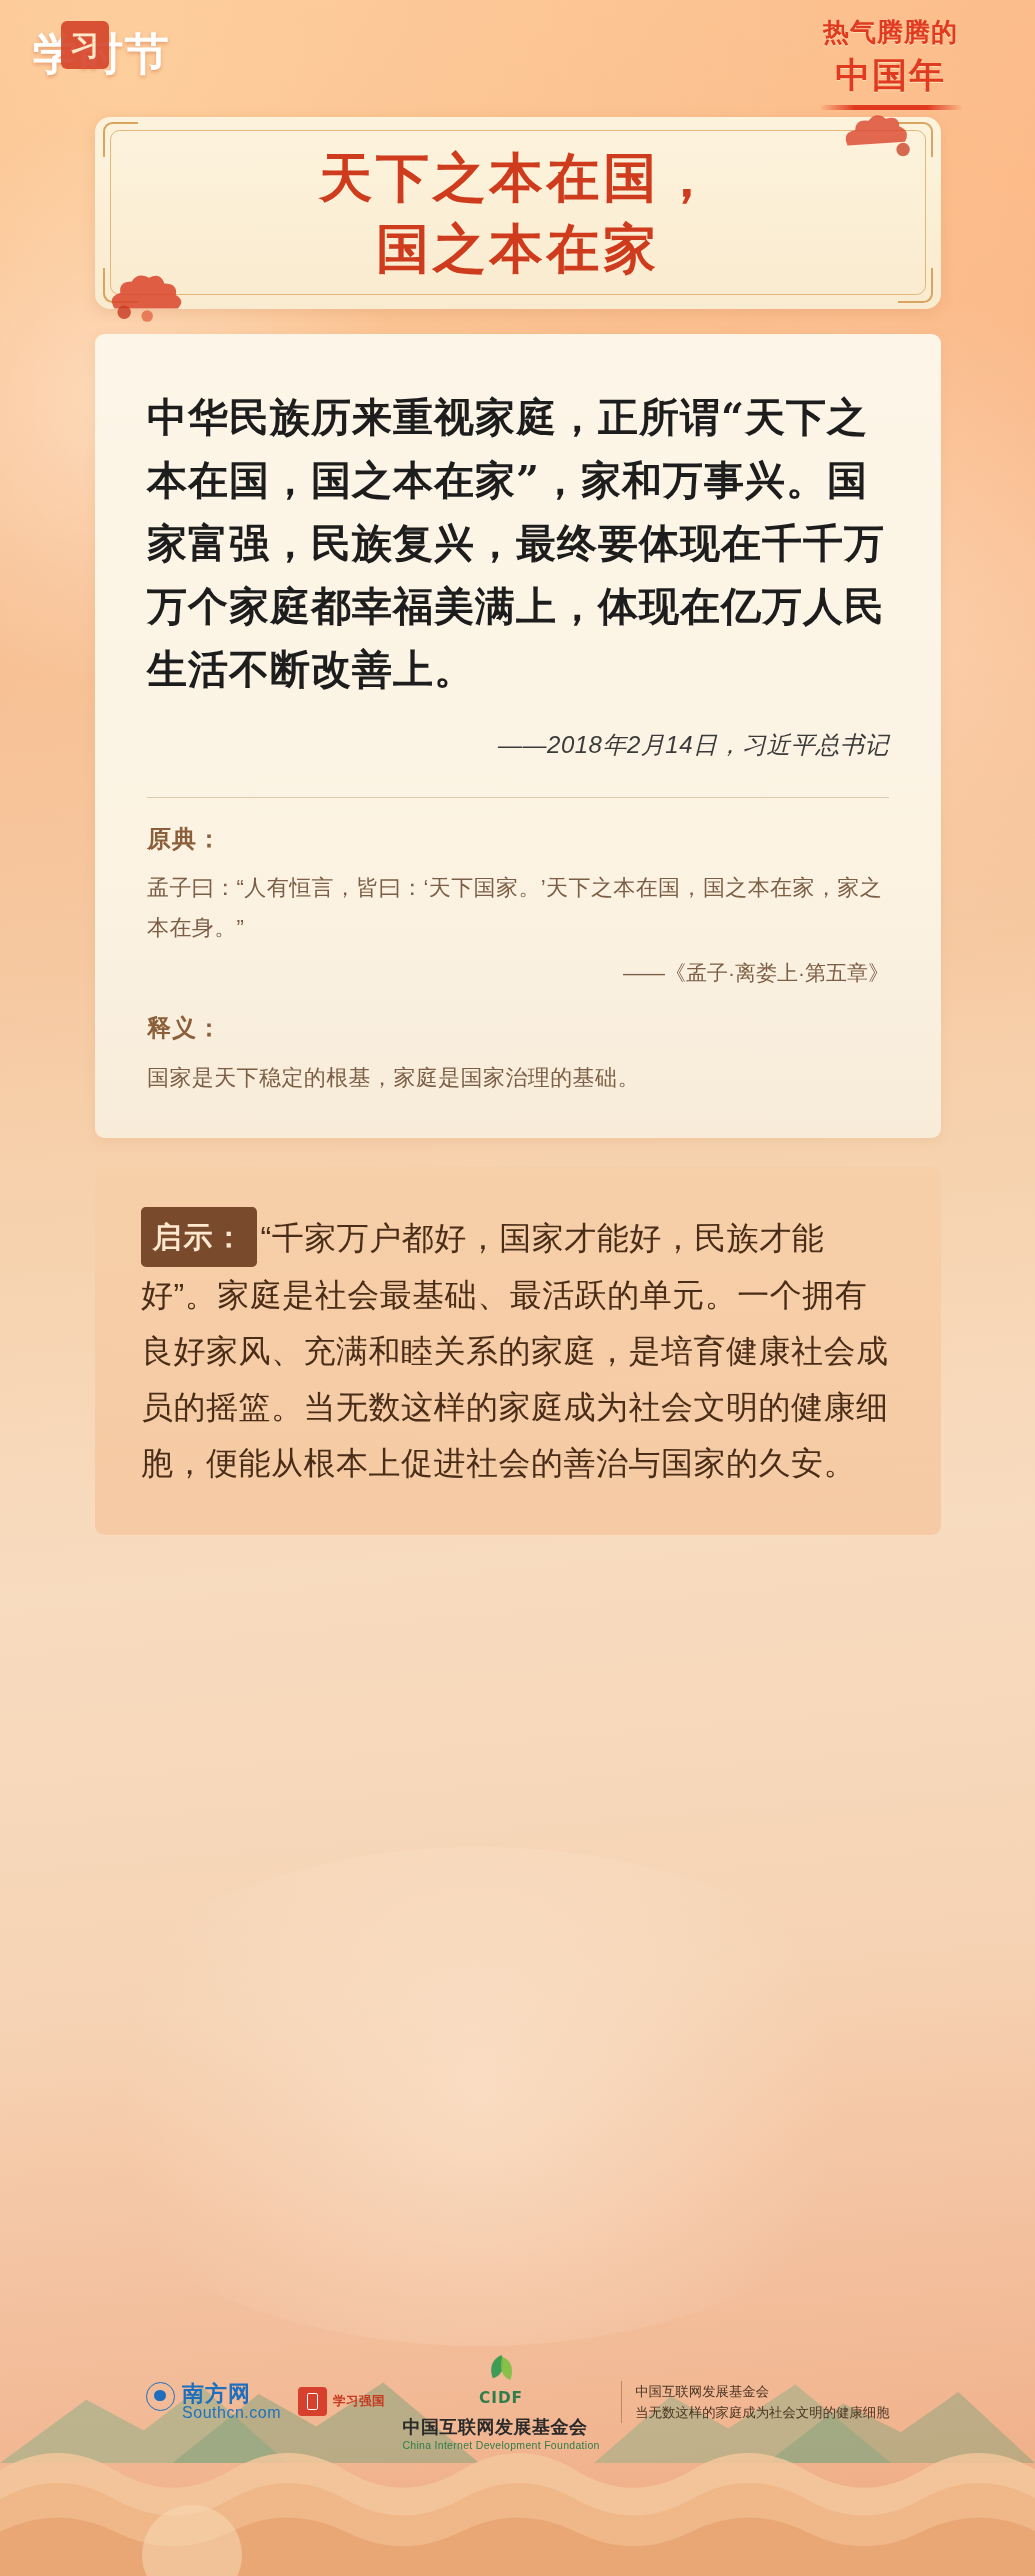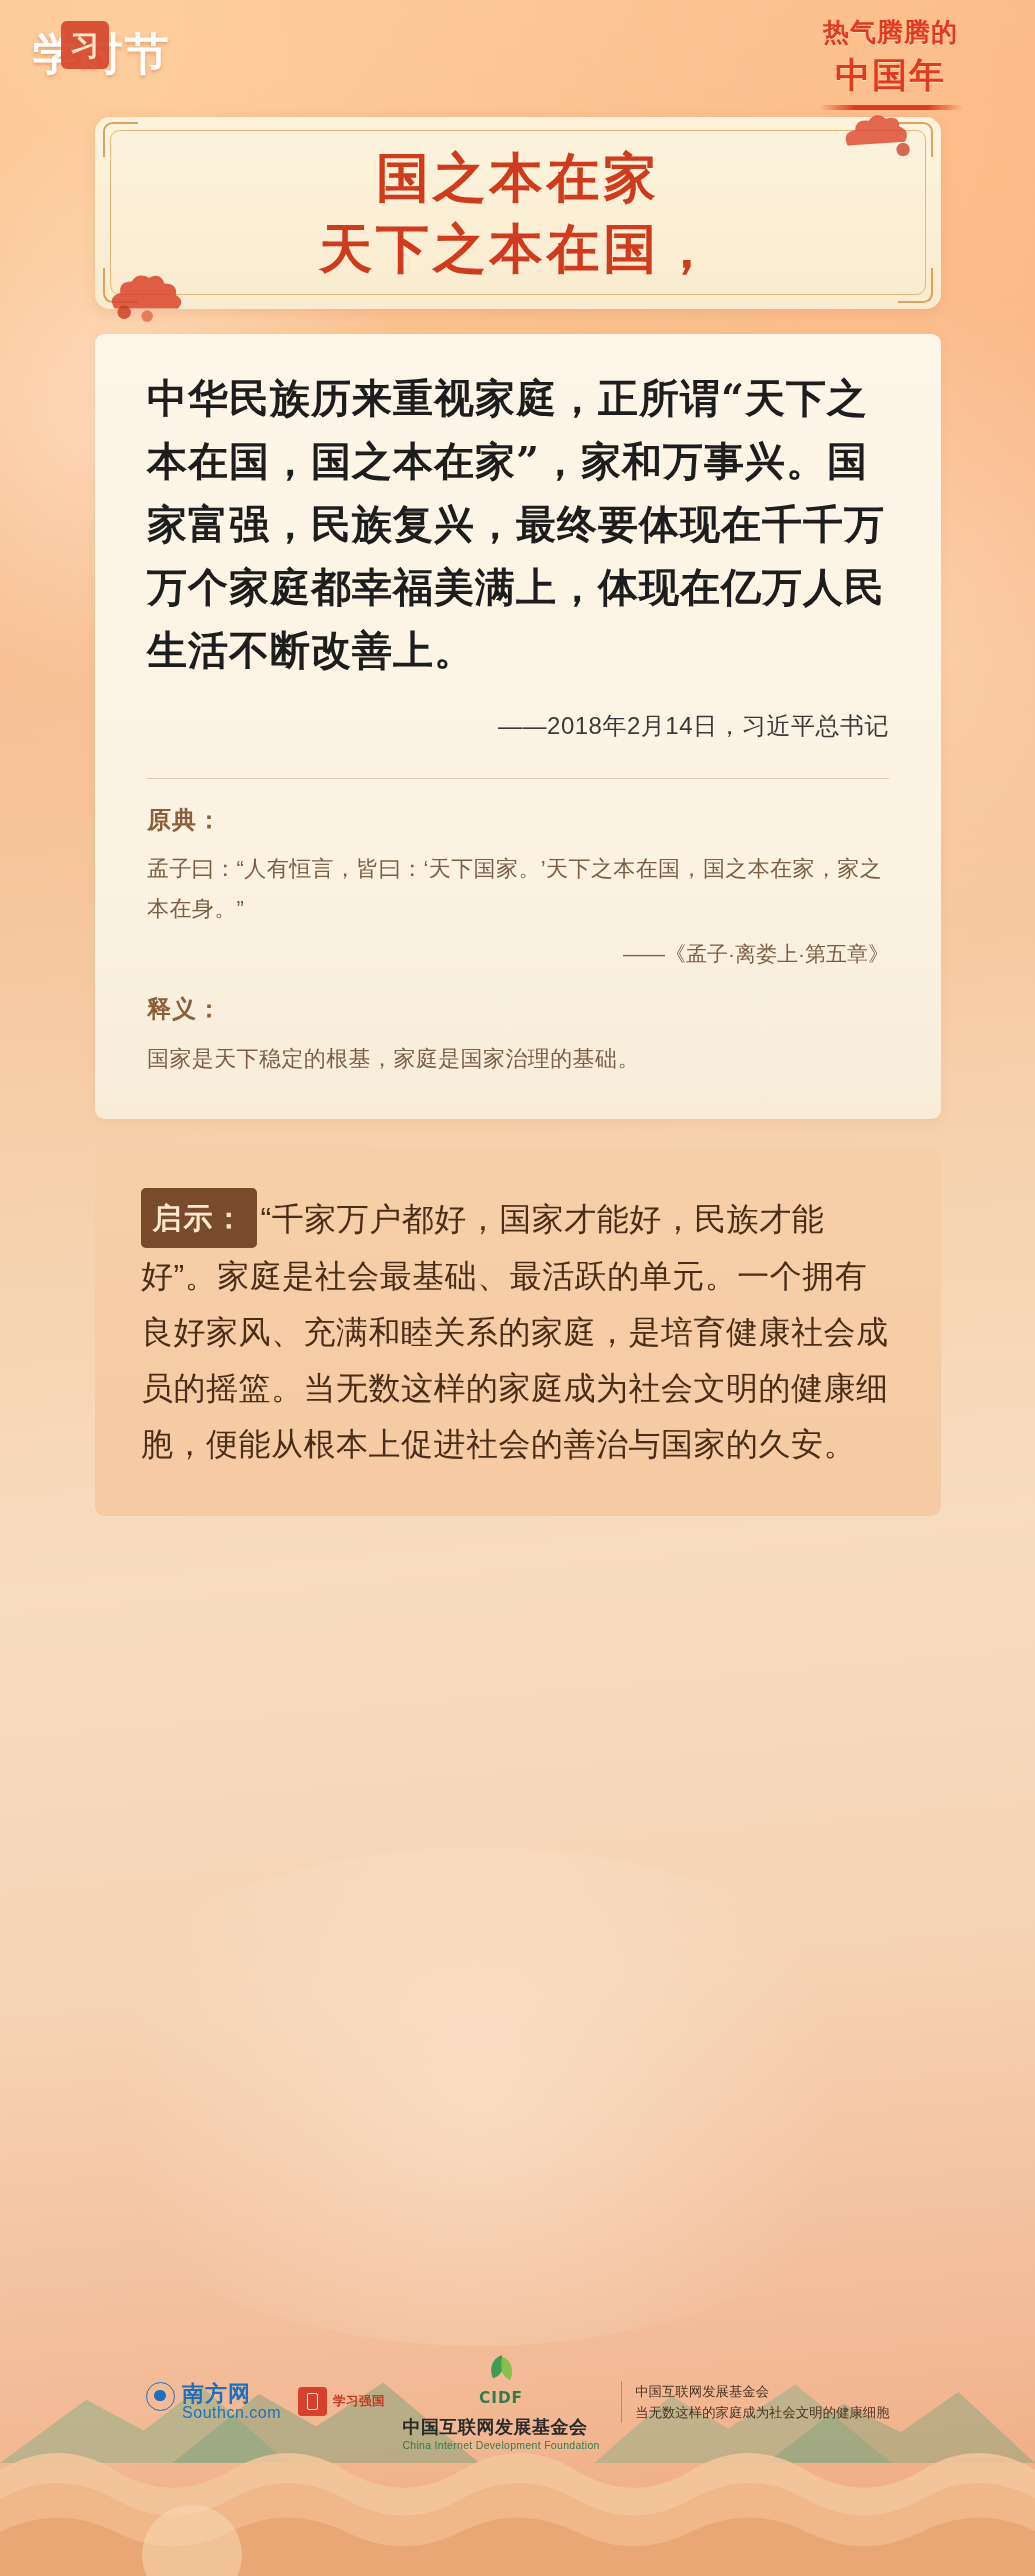--- a/index.html
+++ b/index.html
@@ -157,39 +157,40 @@
   .cloud.left { left: 9.6px; bottom: -15.3px; }
   .cloud.right { right: 13.4px; top: -9.6px; }
 
   
   .quote-card {
     position: relative;
     margin: 25px auto 0;
     width: 846px;
     background: linear-gradient(180deg, #fdf6e8 0%, #fbf2e2 70%, #f8ecd9 100%);
     border-radius: 9.6px;
-    padding: 32px 52px 40px;
+    padding: 51px 52px 40px;
     box-sizing: border-box;
     box-shadow: 0 2.9px 11.5px rgba(190,120,70,0.12);
   }
   .quote-body {
     font-family: "DejaVu Serif", serif;
     font-weight: bold;
     font-size: 40px;
     line-height: 63px;
     color: #1d1d1d;
     letter-spacing: 1px;
   }
   .quote-attr {
     margin-top: 25px;
     text-align: right;
     font-size: 24px;
     line-height: 39px;
     color: #3a3a3a;
     letter-spacing: 0.5px;
+    font-style: italic;
   }
   .divider {
     margin: 33px 0 25px;
     height: 1px;
     background: #ddc9ad;
   }
   .sec-label {
     font-size: 24px;
     font-weight: bold;
     color: #8a5f3a;
@@ -384,22 +385,22 @@
       <div class="hr-underline"></div>
     </div>
   </div>
 
   <div class="title-card">
     <div class="corner tl"></div>
     <div class="corner tr"></div>
     <div class="corner bl"></div>
     <div class="corner br"></div>
     <div class="title-text">
+      <div>天下之本在国，</div>
       <div>国之本在家</div>
-      <div>天下之本在国，</div>
     </div>
     <svg class="cloud left" viewBox="0 0 96 60">
       <path d="M10 44 q-8 -12 6 -16 q-2 -12 12 -12 q6 -10 18 -4 q12 -6 16 6 q14 0 12 12 q10 6 2 14 z" fill="#d9442a" opacity="0.85"></path>
       <circle cx="20" cy="48" r="7" fill="#c83a22" opacity="0.8"></circle>
       <circle cx="44" cy="52" r="6" fill="#e2603f" opacity="0.75"></circle>
     </svg>
     <svg class="cloud right" viewBox="0 0 96 60">
       <path d="M12 40 q-6 -14 8 -16 q0 -12 14 -10 q8 -10 18 -2 q14 -4 14 8 q12 4 6 16 z" fill="#d9442a" opacity="0.8"></path>
       <circle cx="70" cy="44" r="7" fill="#c83a22" opacity="0.75"></circle>
     </svg>

